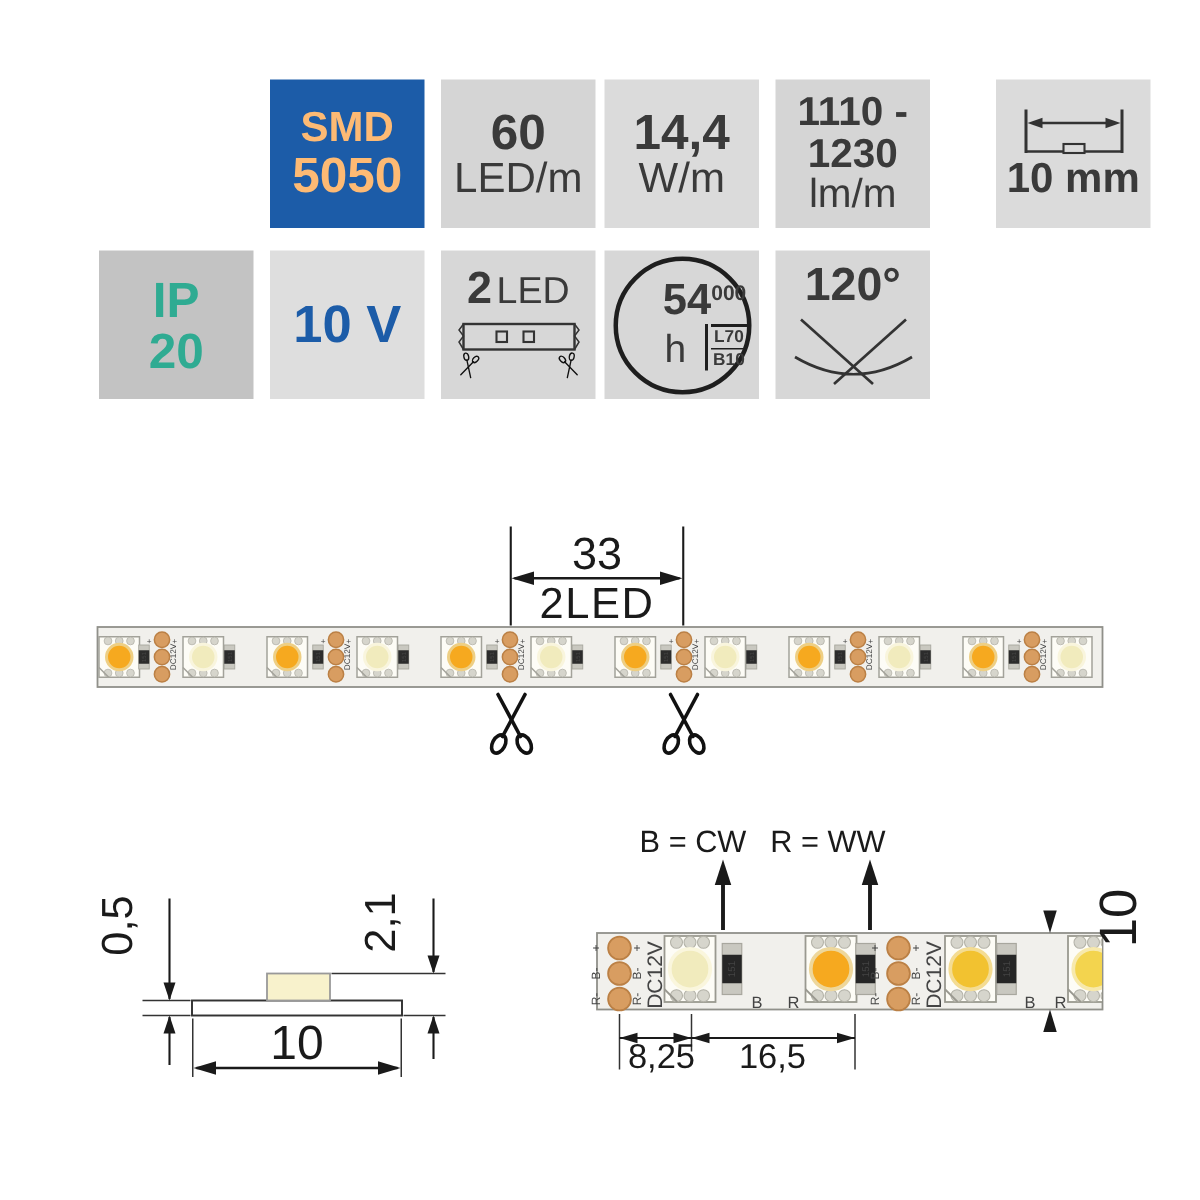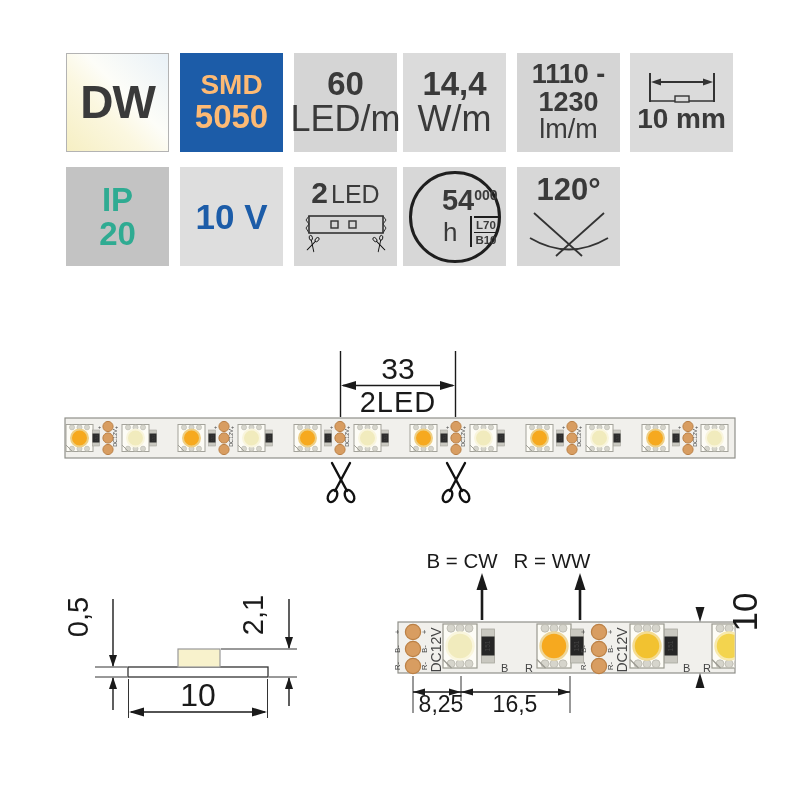--- a/index.html
+++ b/index.html
@@ -2,30 +2,30 @@
 <html><head>
 <meta charset="utf-8">
 <style>
   html,body{margin:0;padding:0;background:#fff;}
   #canvas{position:relative;width:800px;height:800px;background:#fff;overflow:hidden;
           font-family:"Liberation Sans",sans-serif;}
   .tile{position:absolute;width:103px;height:99px;display:flex;flex-direction:column;
         align-items:center;justify-content:center;color:#3a3a3a;line-height:1.02;
         text-align:center;background:#d5d5d5;}
   .r1{top:53px}.r2{top:167px}
-  .c1{left:66px}.c2{left:180px}.c3{left:294px}.c4{left:403px}.c5{left:517px}.c6{left:630px}
+  .c1{left:66px}.c2{left:180px}.c3{left:294px}.c4{left:403px}.c5{left:517px}.c6{left:664px}
   .t-light{background:#dbdbdb}
   #t-dw{background:linear-gradient(45deg,#f6efc3 0%,#fbf7e0 38%,#fdfdf8 58%,#e9f1f7 100%);
         border:1px solid #b3b3b3;width:101px;height:97px;}
   #t-dw .big{font-size:46px;font-weight:bold;letter-spacing:-1px;}
   #t-smd{background:#1c5ca8;color:#fdba74;}
   #t-smd .l1{font-size:28px;font-weight:600;}
   #t-smd .l2{font-size:33px;font-weight:bold;}
   .val{font-size:33px;font-weight:bold;}
-  .unit{font-size:36px;font-weight:400;}
+  .unit{font-size:28px;font-weight:400;}
   .lm1,.lm2{font-size:27px;font-weight:bold;}
   .lmu{font-size:27px;font-weight:400;}
   #t-ip{background:#c3c3c3;}
   #t-ip div{font-size:33px;font-weight:bold;color:#2fab92;}
   #t-12v{background:#dedede;}
   #t-12v .big{font-size:35px;font-weight:bold;color:#1c5ca8;}
   #t-cut{background:#d7d7d7;}
   .cutrow{display:flex;align-items:baseline;gap:3px;margin-bottom:4px;}
   .cutrow .n{font-size:30px;font-weight:bold;}
   .cutrow .u{font-size:25px;font-weight:400;}
@@ -46,23 +46,20 @@
   svg{display:block;}
   #overlay{position:absolute;left:0;top:0;}
   .dimtext{font-family:"Liberation Sans",sans-serif;fill:#1a1a1a;}
   .tiny{font-family:"Liberation Sans",sans-serif;fill:#444;}
 </style>
 </head>
 <body>
 
 <div id="canvas">
 
-  <div class="tile r1 c1" id="t-dw">
-    <div class="big">DW</div>
-  </div>
 
   <div class="tile r1 c2" id="t-smd">
     <div class="l1">SMD</div>
     <div class="l2">5050</div>
   </div>
 
   <div class="tile r1 c3">
     <div class="val">60</div>
     <div class="unit">LED/m</div>
   </div>

